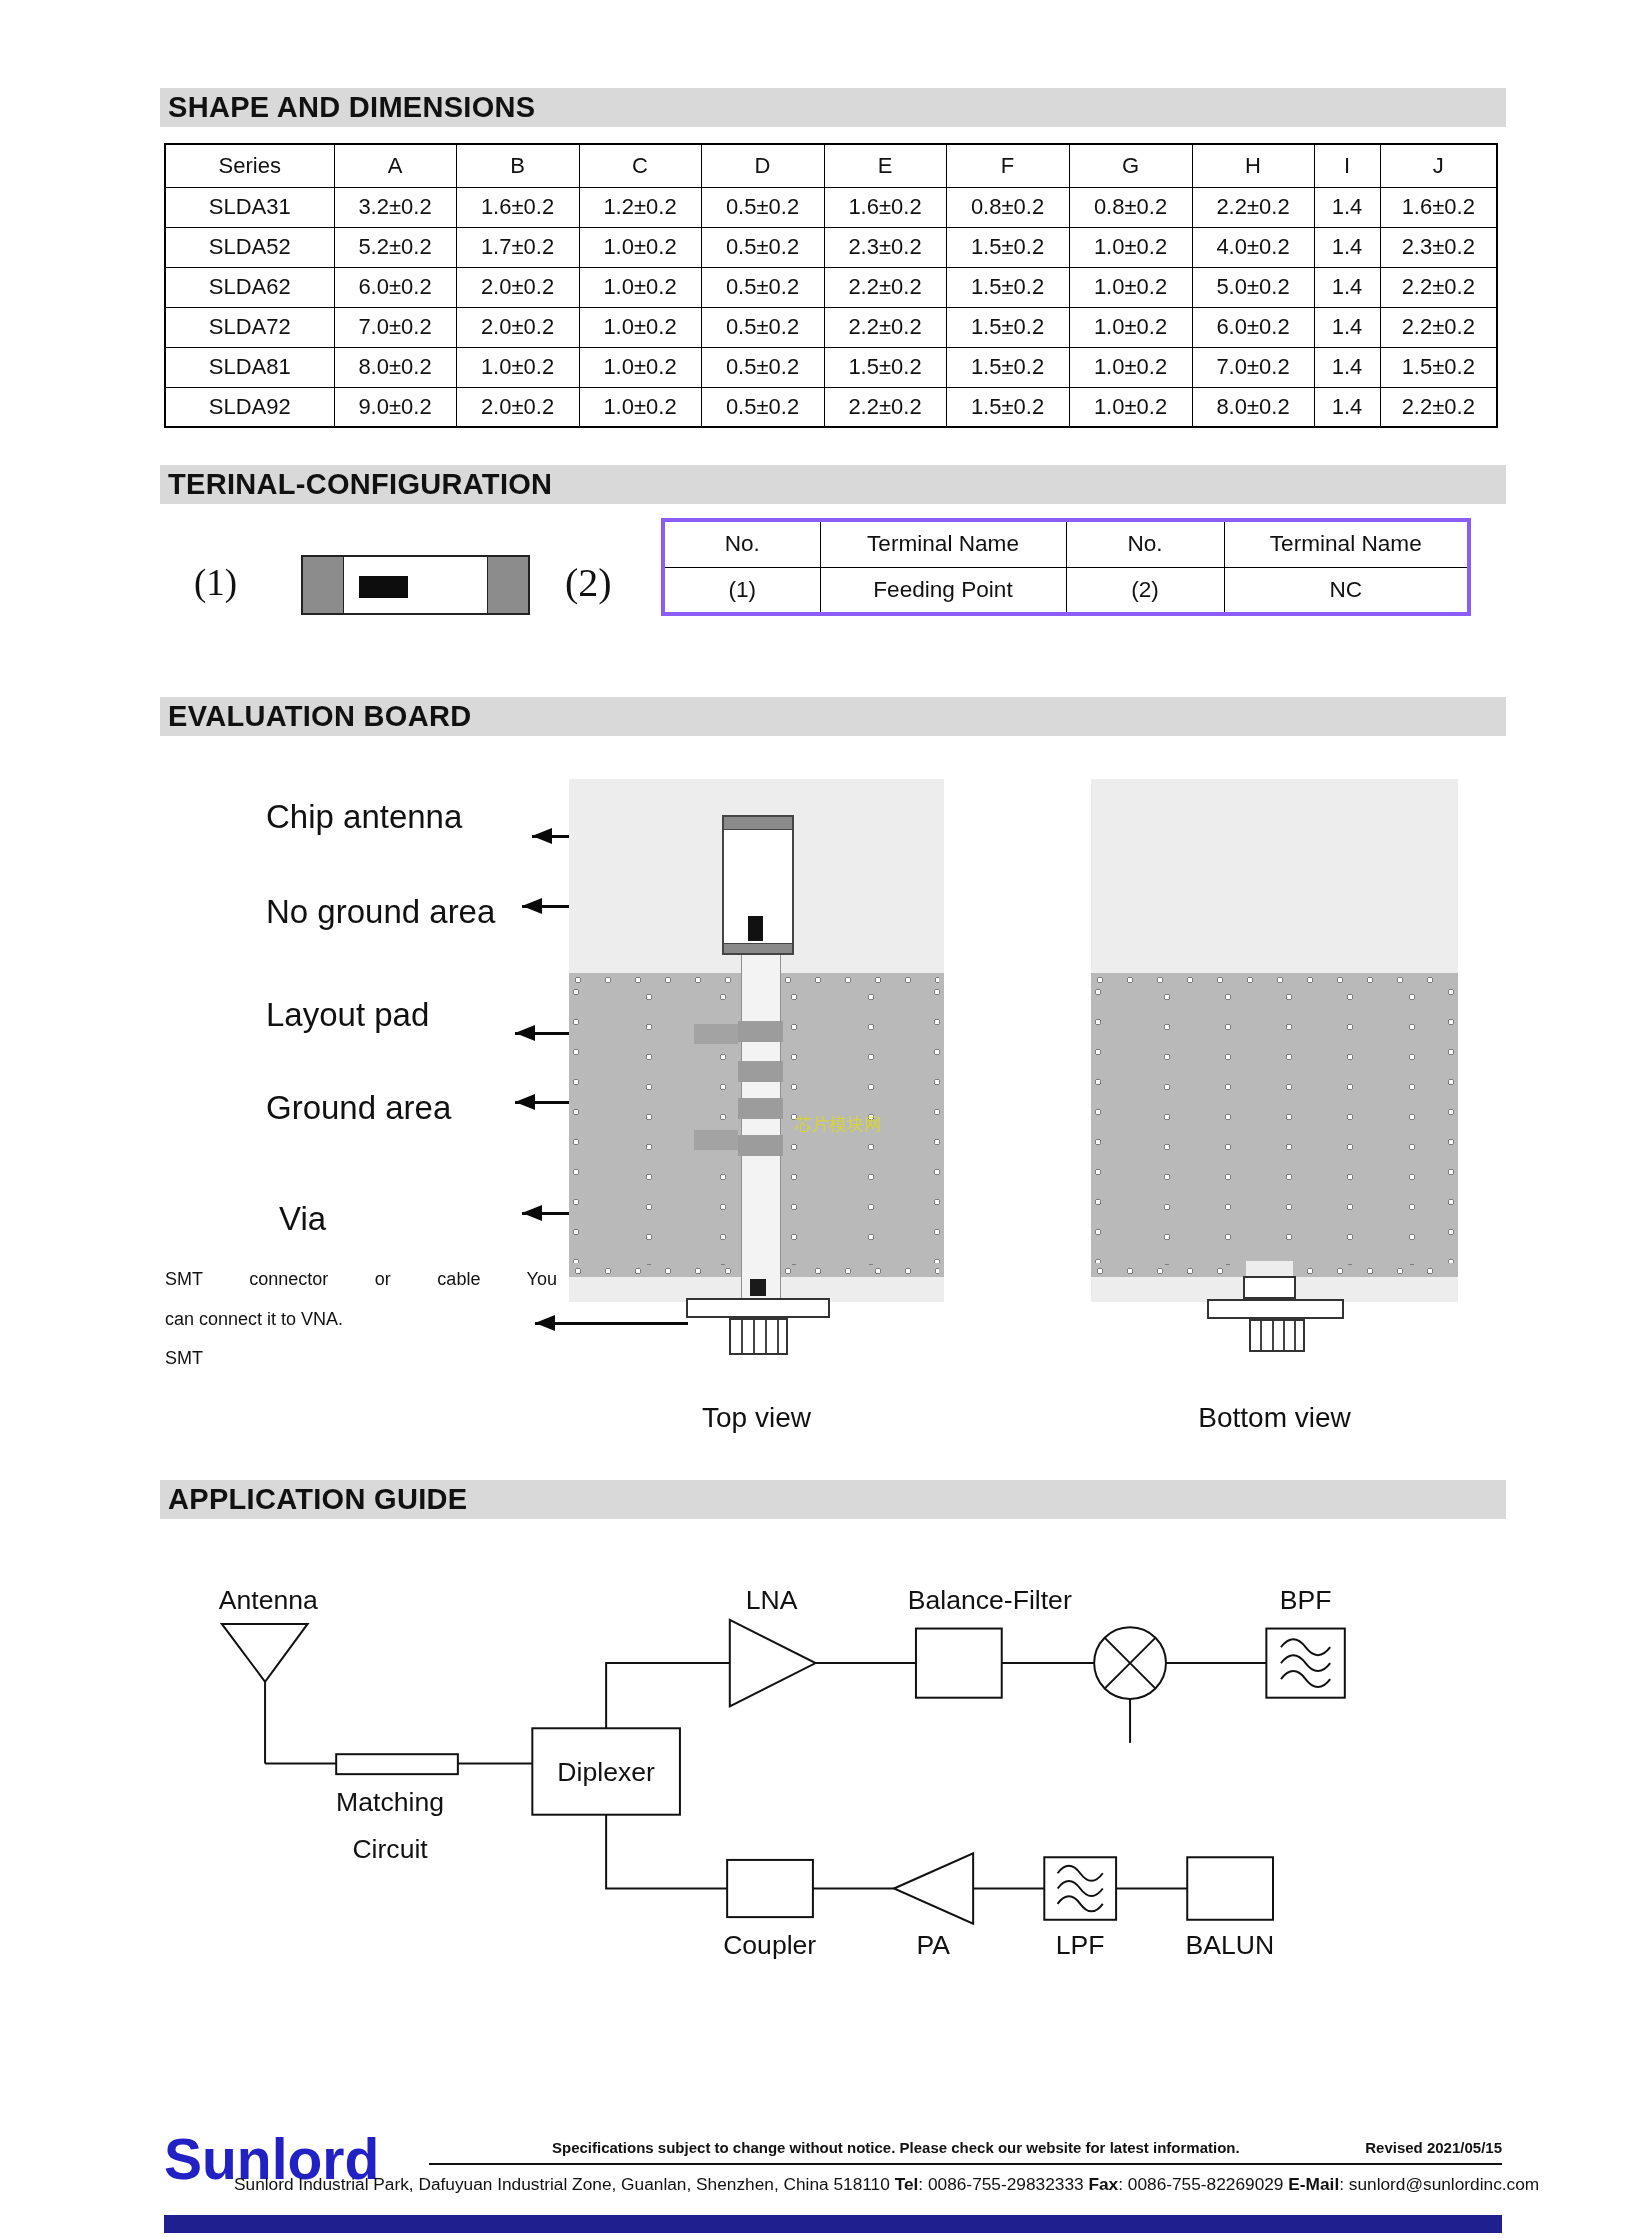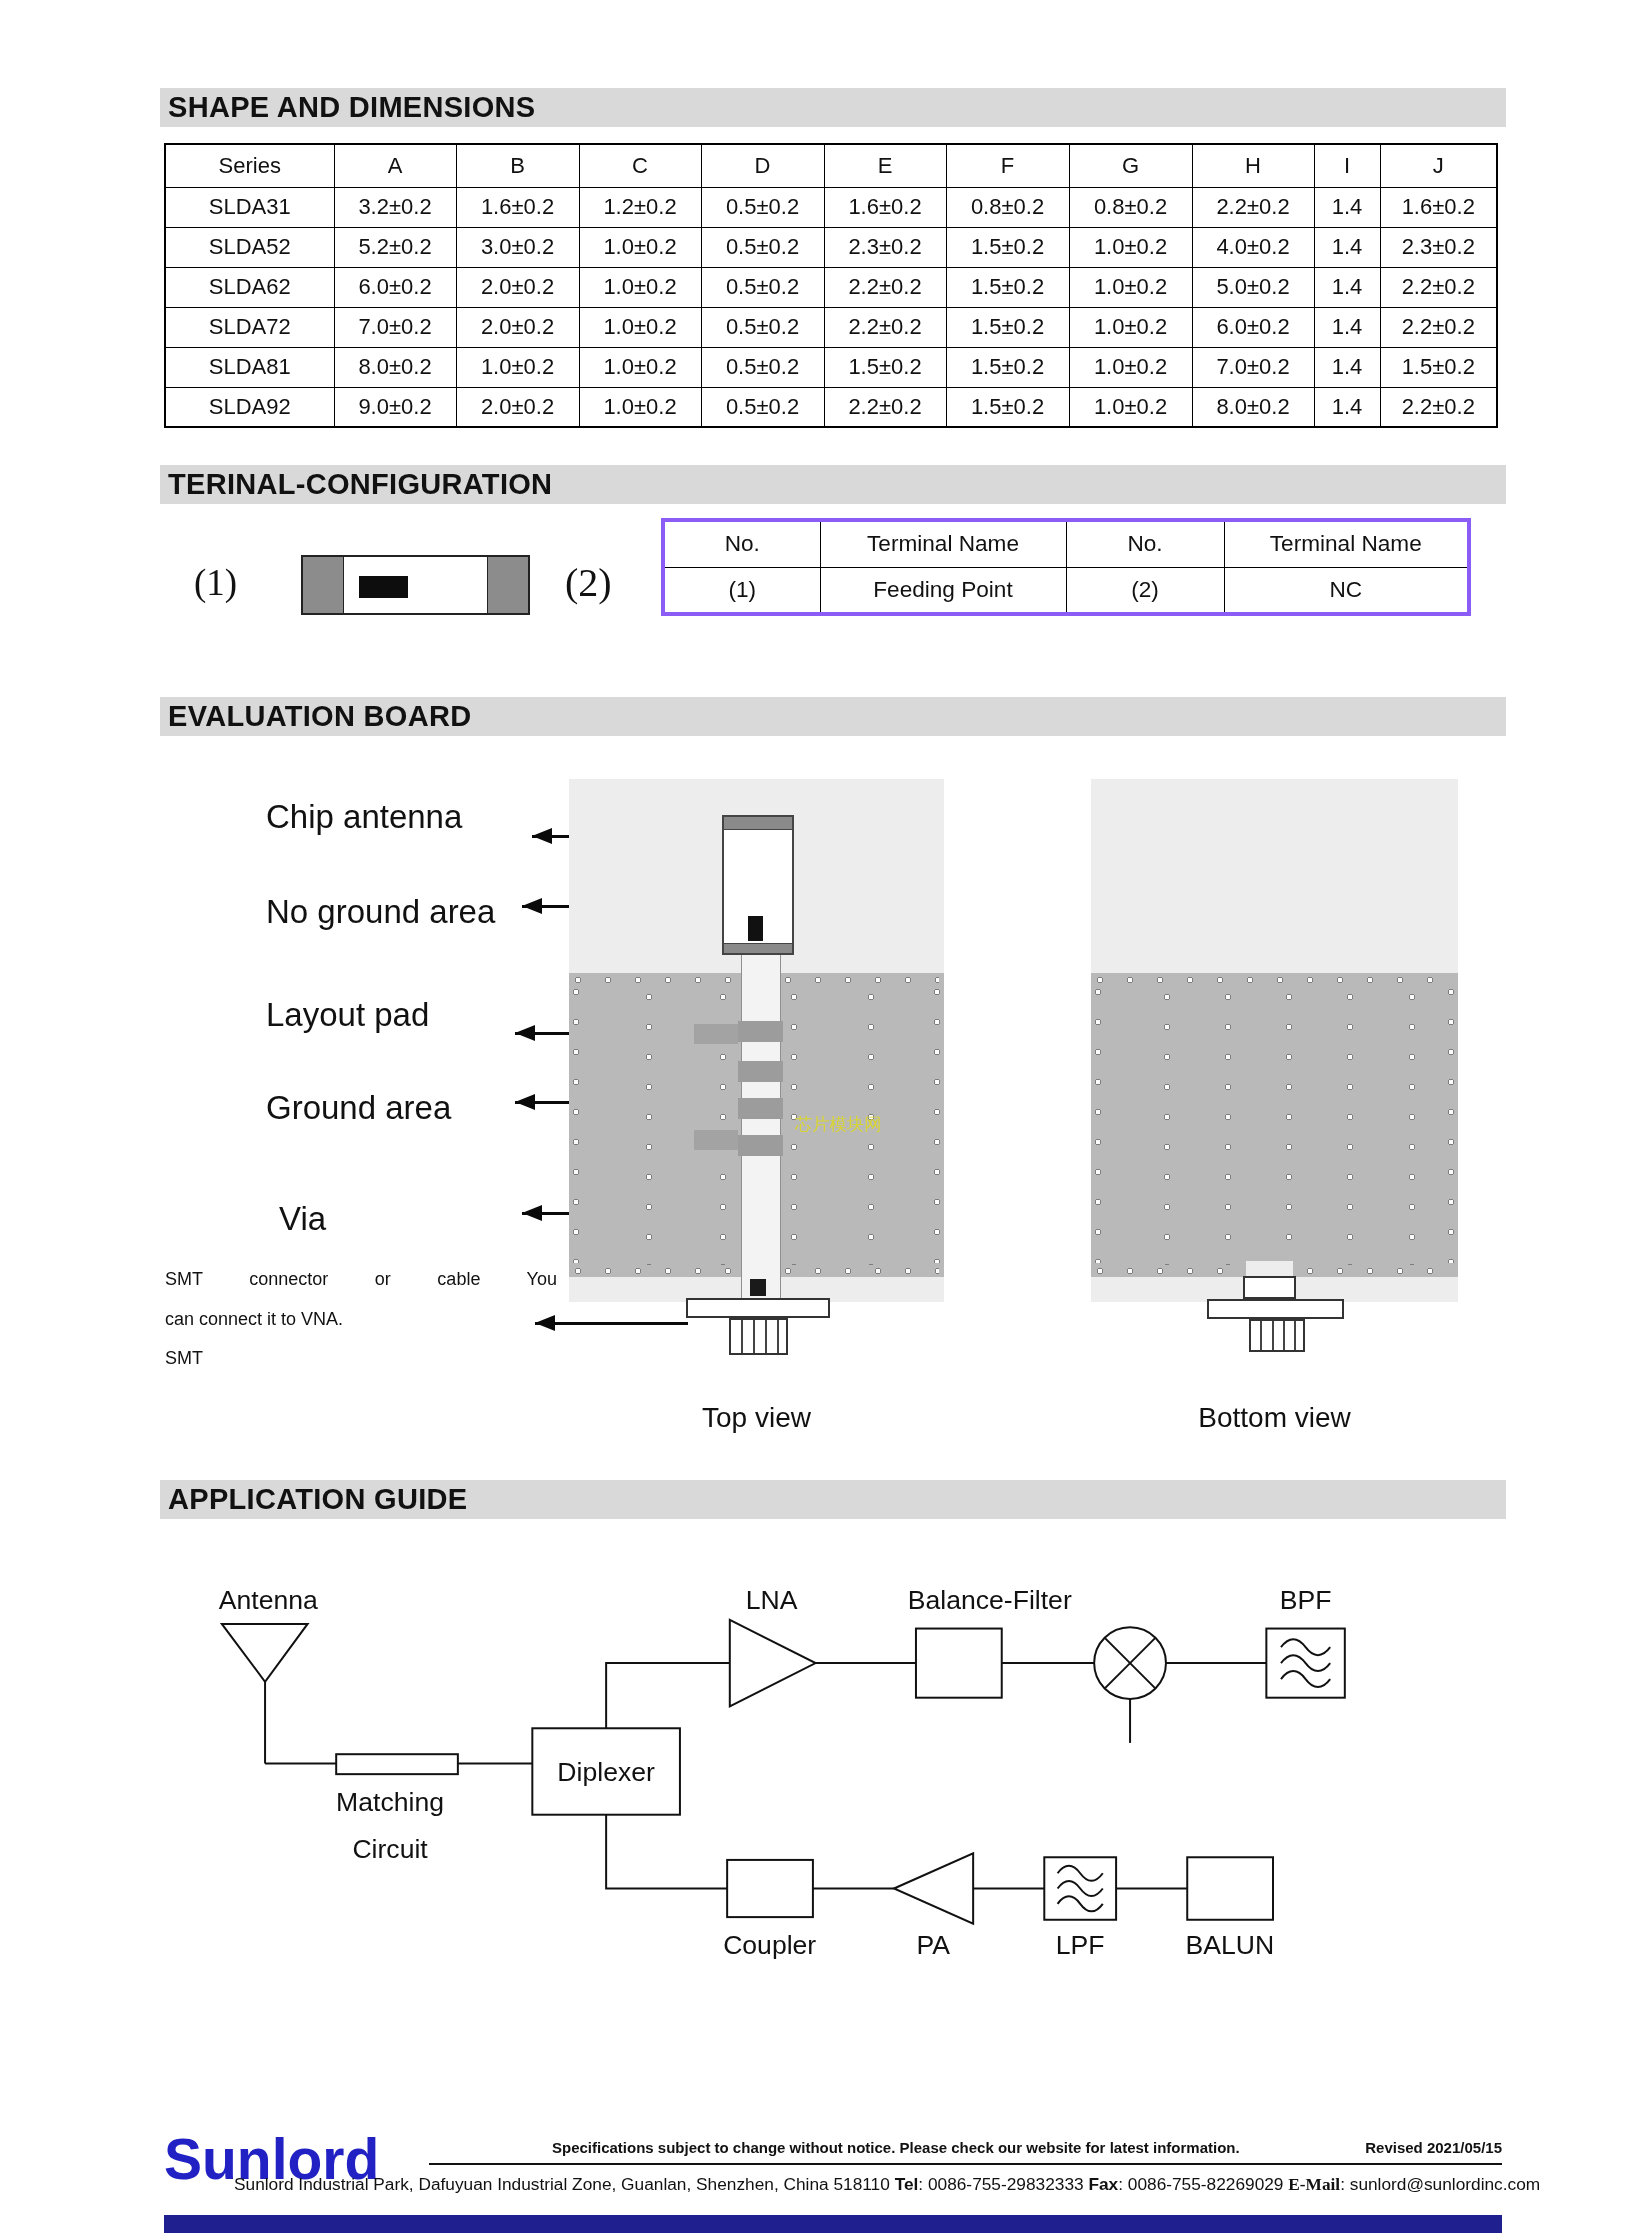--- a/index.html
+++ b/index.html
@@ -78,21 +78,21 @@
       <td>1.6±0.2</td>
       <td>0.8±0.2</td>
       <td>0.8±0.2</td>
       <td>2.2±0.2</td>
       <td>1.4</td>
       <td>1.6±0.2</td>
     </tr>
     <tr>
       <td>SLDA52</td>
       <td>5.2±0.2</td>
-      <td>3.0±0.2</td>
+      <td>1.7±0.2</td>
       <td>1.0±0.2</td>
       <td>0.5±0.2</td>
       <td>2.3±0.2</td>
       <td>1.5±0.2</td>
       <td>1.0±0.2</td>
       <td>4.0±0.2</td>
       <td>1.4</td>
       <td>2.3±0.2</td>
     </tr>
     <tr>
@@ -319,19 +319,19 @@
   <div class="b" style="left:164px; top:2126px; font-size:57px; font-weight:bold; color:#2222c4;">Sunlord</div>
 
   <div class="footer-notice">
     <span>Specifications subject to change without notice. Please check our website for latest information.</span>
     <span>Revised 2021/05/15</span>
   </div>
 
   <div class="b" style="left:429px; top:2163px; width:1073px; height:2px; background:#111;"></div>
 
   <div class="addr">
-    <span>Sunlord Industrial Park, Dafuyuan Industrial Zone, Guanlan, Shenzhen, China 518110 </span><span style="font-weight:bold;">Tel</span><span>: 0086-755-29832333 </span><span style="font-weight:bold;">Fax</span><span>: 0086-755-82269029 </span><span style="font-weight:bold;font-family:Liberation Serif, serif;">E-Mail</span><span>: sunlord@sunlordinc.com</span>
+    <span>Sunlord Industrial Park, Dafuyuan Industrial Zone, Guanlan, Shenzhen, China 518110 </span><span style="font-weight:bold;">Tel</span><span>: 0086-755-29832333 </span><span style="font-weight:bold;">Fax</span><span>: 0086-755-82269029 </span><span style="font-weight:bold;">E-Mail</span><span>: sunlord@sunlordinc.com</span>
   </div>
 
   <div class="b" style="left:164px; top:2215px; width:1338px; height:18px; background:#1f1f8f;"></div>
 
 </div>
 
 
 </body></html>

